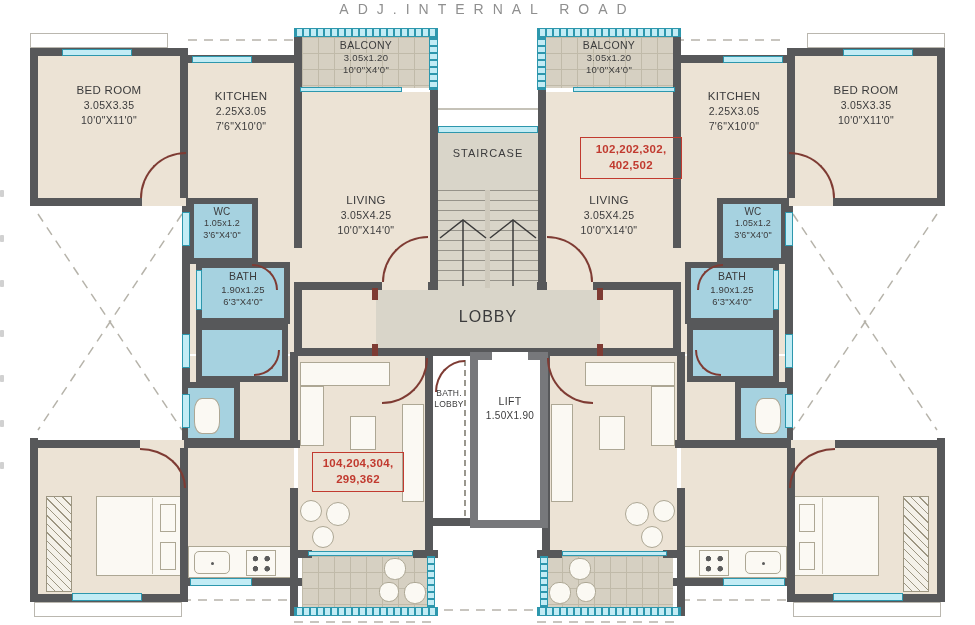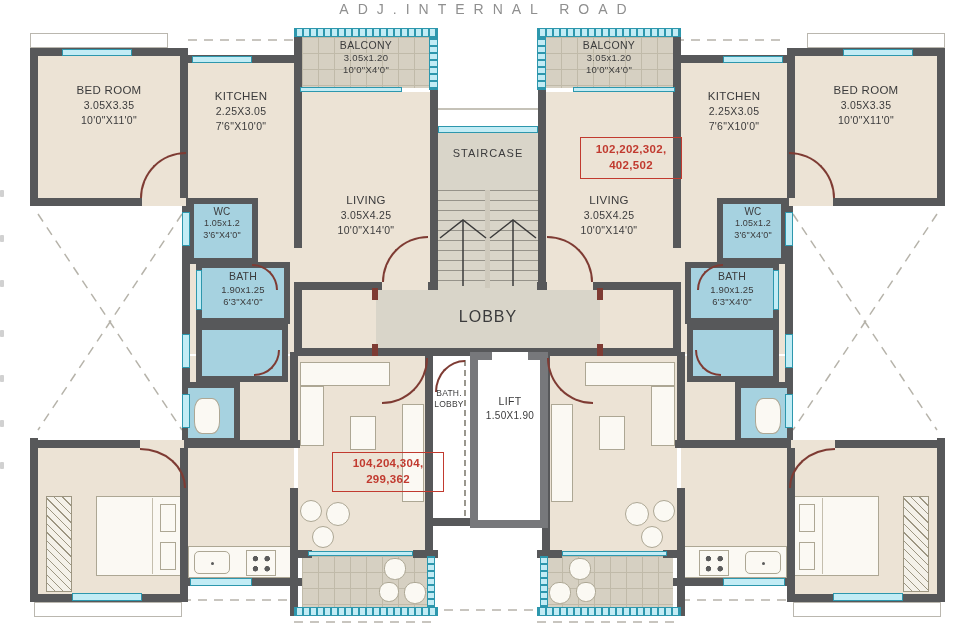--- a/index.html
+++ b/index.html
@@ -357,21 +357,21 @@
   </div>
   <div class="a lbl" style="left:478px;top:394px;width:64px;font-size:10.5px">
     <div>LIFT</div>
     <div class="d" style="font-size:10px">1.50X1.90</div>
   </div>
 
   <div class="a ubox" style="left:580px;top:137px;width:102px;height:42px">
     <div>102,202,302,</div>
     <div>402,502</div>
   </div>
-  <div class="a ubox" style="left:332px;top:452px;width:112px;height:40px">
+  <div class="a ubox" style="left:312px;top:452px;width:92px;height:40px">
     <div>104,204,304,</div>
     <div>299,362</div>
   </div>
 
   <div class="a road">ADJ.INTERNAL ROAD</div>
 
   <div class="a frag" style="left:0;top:190px"></div>
   <div class="a frag" style="left:0;top:235px"></div>
   <div class="a frag" style="left:0;top:280px"></div>
   <div class="a frag" style="left:0;top:330px"></div>

